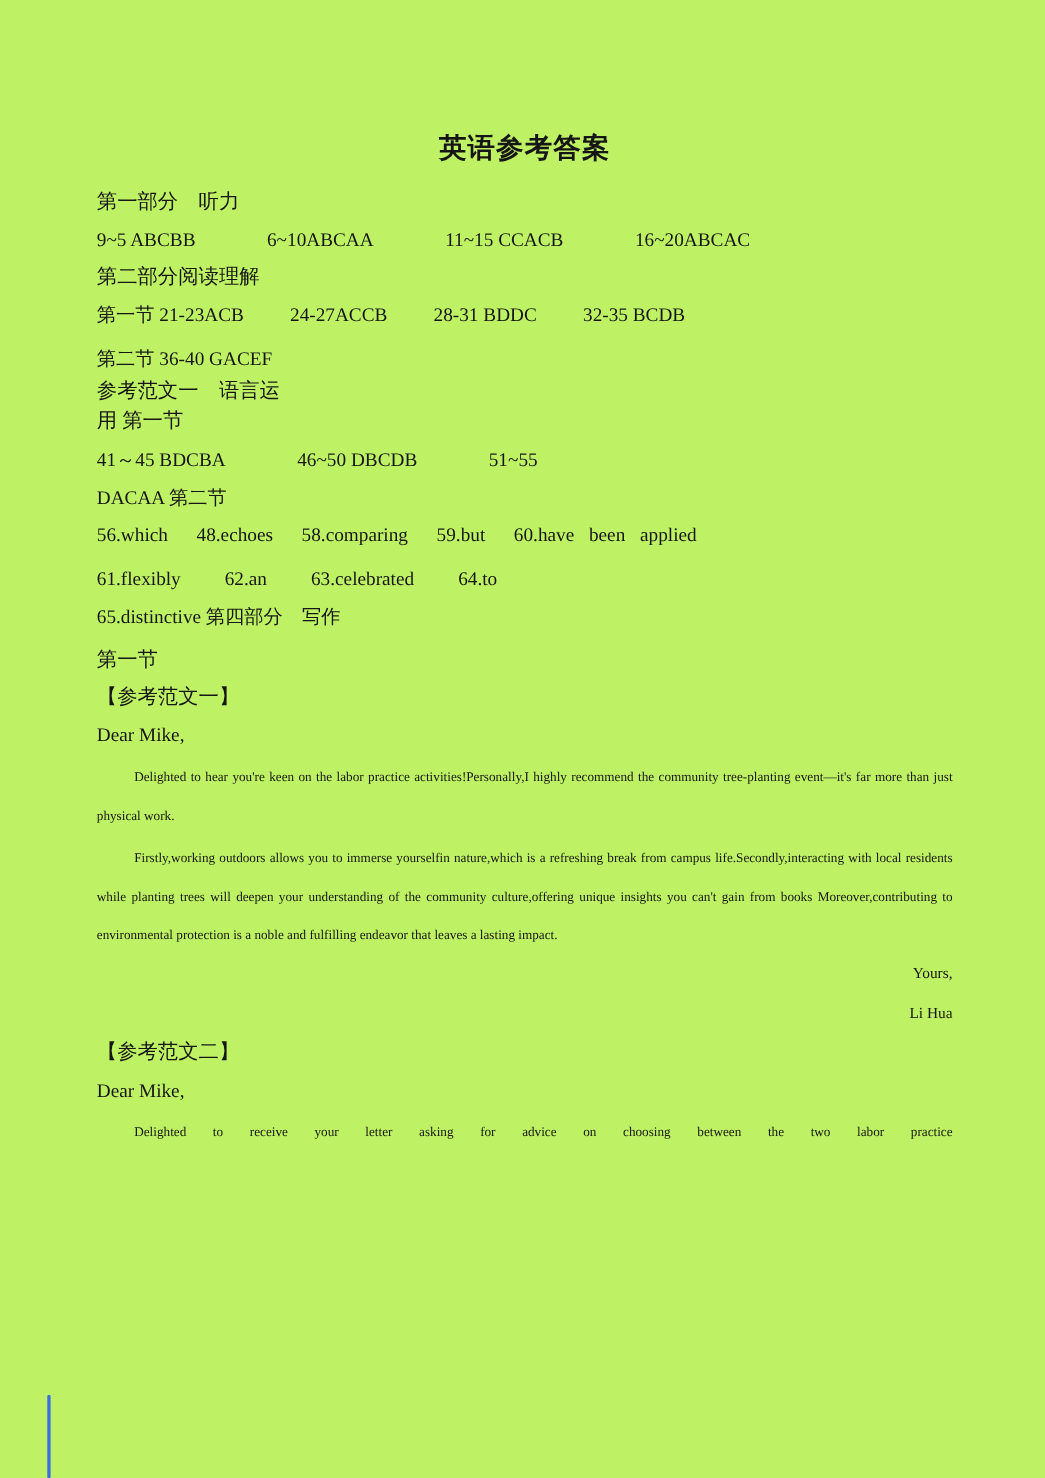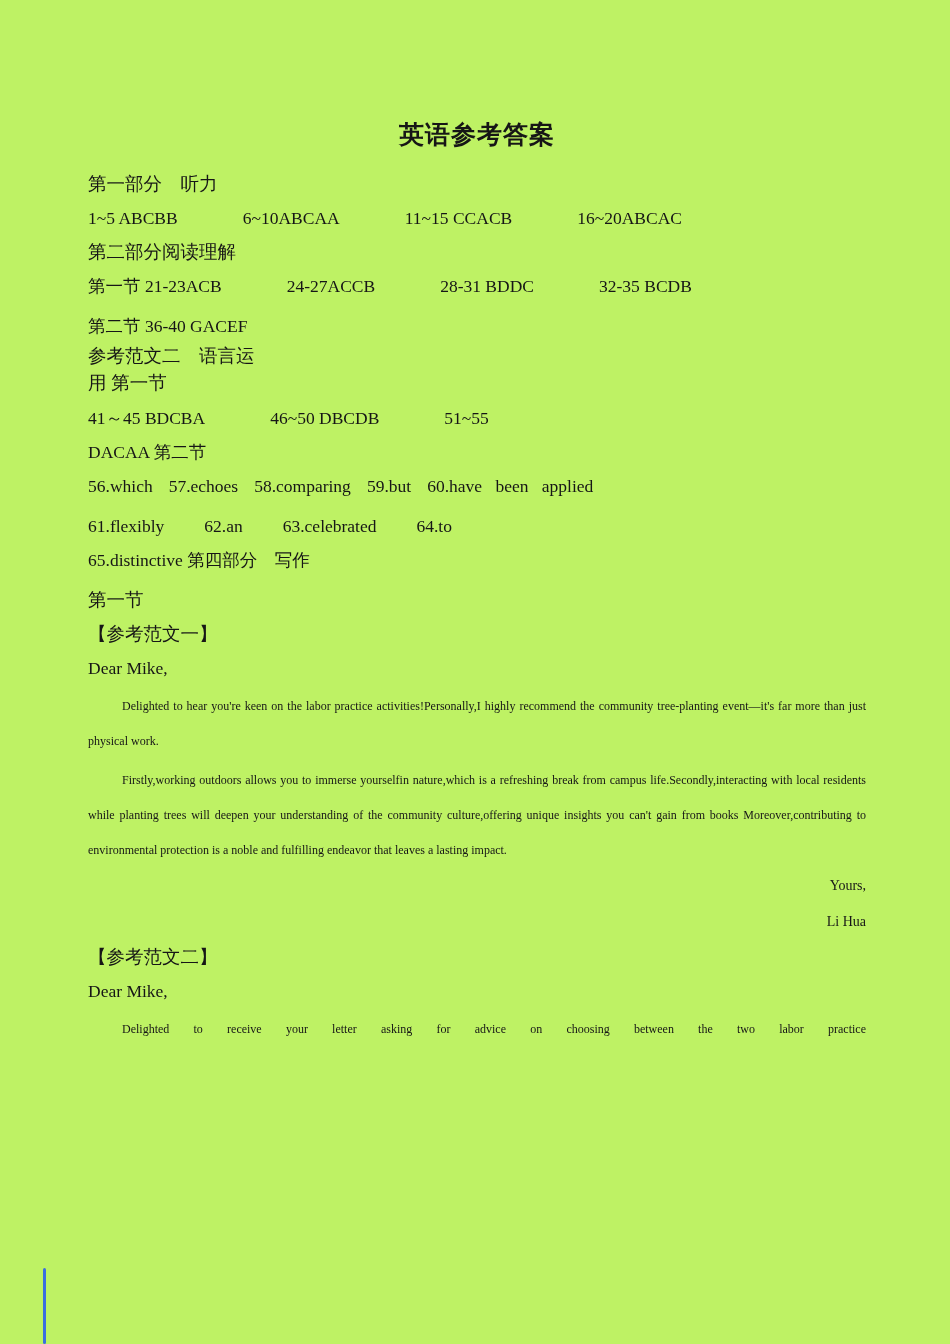--- a/index.html
+++ b/index.html
@@ -28,23 +28,23 @@
   }
   .line {
     font-size: 17.5px;
     line-height: 34px;
     white-space: nowrap;
   }
   .cjk-heading { font-size: 18.5px; }
   .tight { line-height: 27px; }
   .answers-row { display: flex; }
   .gap-65 { gap: 65px; }
-  .gap-45 { gap: 65px; }
+  .gap-45 { gap: 42px; }
   .gap-40 { gap: 40px; }
-  .gap-30 { gap: 16px; }
+  .gap-30 { gap: 26px; }
   .mt-6  { margin-top: 6px; }
   .mt-14 { margin-top: 4px; }
   .ws-wide { word-spacing: 9px; text-align: center; }
   .para {
     font-size: 12px;
     line-height: 35px;
     text-align: justify;
     text-indent: 34px;
     margin: 4px 0 0 0;
   }
@@ -67,51 +67,51 @@
 <body>
 
 <div class="page">
   <div class="content">
 
     <div class="doc-title">英语参考答案</div>
 
     <div class="line cjk-heading">第一部分　听力</div>
 
     <div class="line answers-row gap-65">
-      <span>1~5 ABCBB</span>
+      <span>9~5 ABCBB</span>
       <span>6~10ABCAA</span>
       <span>11~15 CCACB</span>
       <span>16~20ABCAC</span>
     </div>
 
     <div class="line cjk-heading">第二部分阅读理解</div>
 
     <div class="line answers-row gap-45">
       <span>第一节 21-23ACB</span>
       <span>24-27ACCB</span>
       <span>28-31 BDDC</span>
       <span>32-35 BCDB</span>
     </div>
 
     <div class="line mt-6">第二节 36-40 GACEF</div>
 
-    <div class="line cjk-heading tight">参考范文二　语言运</div>
+    <div class="line cjk-heading tight">参考范文一　语言运</div>
     <div class="line cjk-heading tight">用 第一节</div>
 
     <div class="line answers-row gap-65 mt-14">
       <span>41～45 BDCBA</span>
       <span>46~50 DBCDB</span>
       <span>51~55</span>
     </div>
 
     <div class="line">DACAA 第二节</div>
 
     <div class="line answers-row gap-30">
       <span>56.which</span>
-      <span>57.echoes</span>
+      <span>48.echoes</span>
       <span>58.comparing</span>
       <span>59.but</span>
       <span class="ws-wide">60.have been applied</span>
     </div>
 
     <div class="line answers-row gap-40 mt-6">
       <span>61.flexibly</span>
       <span>62.an</span>
       <span>63.celebrated</span>
       <span>64.to</span>

